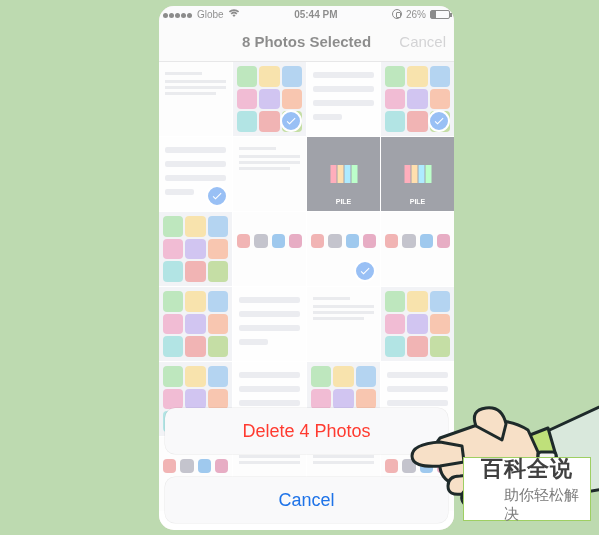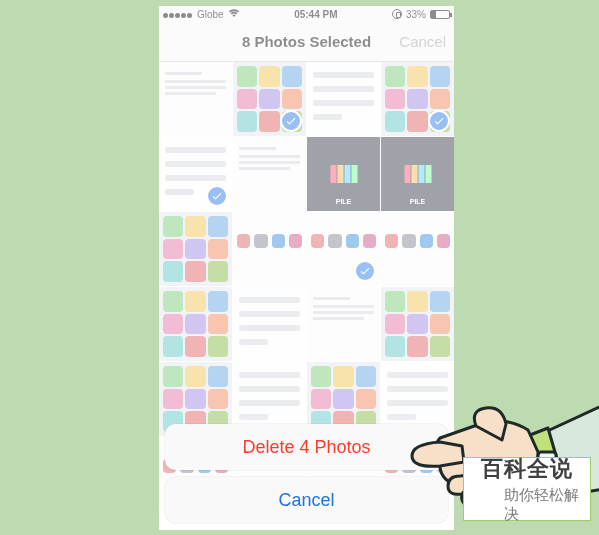--- a/index.html
+++ b/index.html
@@ -6,20 +6,21 @@
   html, body { width: 599px; height: 535px; overflow: hidden; font-family: -apple-system, "Helvetica Neue", Arial, sans-serif; }
   body { background: #bddab0; position: relative; }
 
   .phone {
     position: absolute;
     left: 159px; top: 6px;
     width: 295px; height: 524px;
     background: #fef9c3;
     overflow: hidden;
     box-shadow: 0 0 0 1px #bbb inset;
+    border-radius: 15px;
   }
 
   
   .statusbar {
     height: 16px;
     display: flex; align-items: center;
     font-size: 10px; color: #000;
     padding: 0 4px;
     background: #f6f6f8;
   }
@@ -107,21 +108,21 @@
 
   
   .dimmer {
     position:absolute; inset:0; background:rgba(255,255,255,0.55);
     pointer-events:none;
   }
 
   
   .actionsheet {
     position:absolute; left:6px; right:6px; bottom:7px;
-    display:flex; flex-direction:column; gap:7px;justify-content:space-between;
+    display:flex; flex-direction:column; gap:23px;justify-content:space-between;
   }
   .as-group, .as-cancel {
     background:#f9f9fa; border-radius:10px; overflow:hidden;
     box-shadow: 0 0 0 0.5px rgba(0,0,0,0.08);
   }
   .as-btn {
     height:46px; display:flex; align-items:center; justify-content:center;
     font-size:18px;
   }
   .as-delete { color:#ff3b30; }
@@ -157,21 +158,21 @@
       <span>Globe</span>
       <span class="wifi">
         <svg width="12" height="10" viewBox="0 0 12 10">
             <path d="M6 9 L4.4 7.2 A2.3 2.3 0 0 1 7.6 7.2 Z M2.6 5.2 A5 5 0 0 1 9.4 5.2 L8.2 6.5 A3.3 3.3 0 0 0 3.8 6.5 Z M0.8 3.2 A7.7 7.7 0 0 1 11.2 3.2 L10 4.5 A6 6 0 0 0 2 4.5 Z" fill="#000"></path>
           </svg>
       </span>
     </div>
     <div class="sb-center">05:44 PM</div>
     <div class="sb-right">
       <span class="lock-rot"></span>
-      <span>33%</span>
+      <span>26%</span>
       <span class="battery">
           <i></i>
         </span>
     </div>
   </div>
 
   <div class="navbar">
     <div class="nav-title">8 Photos Selected</div>
     <div class="nav-cancel">Cancel</div>
   </div>

